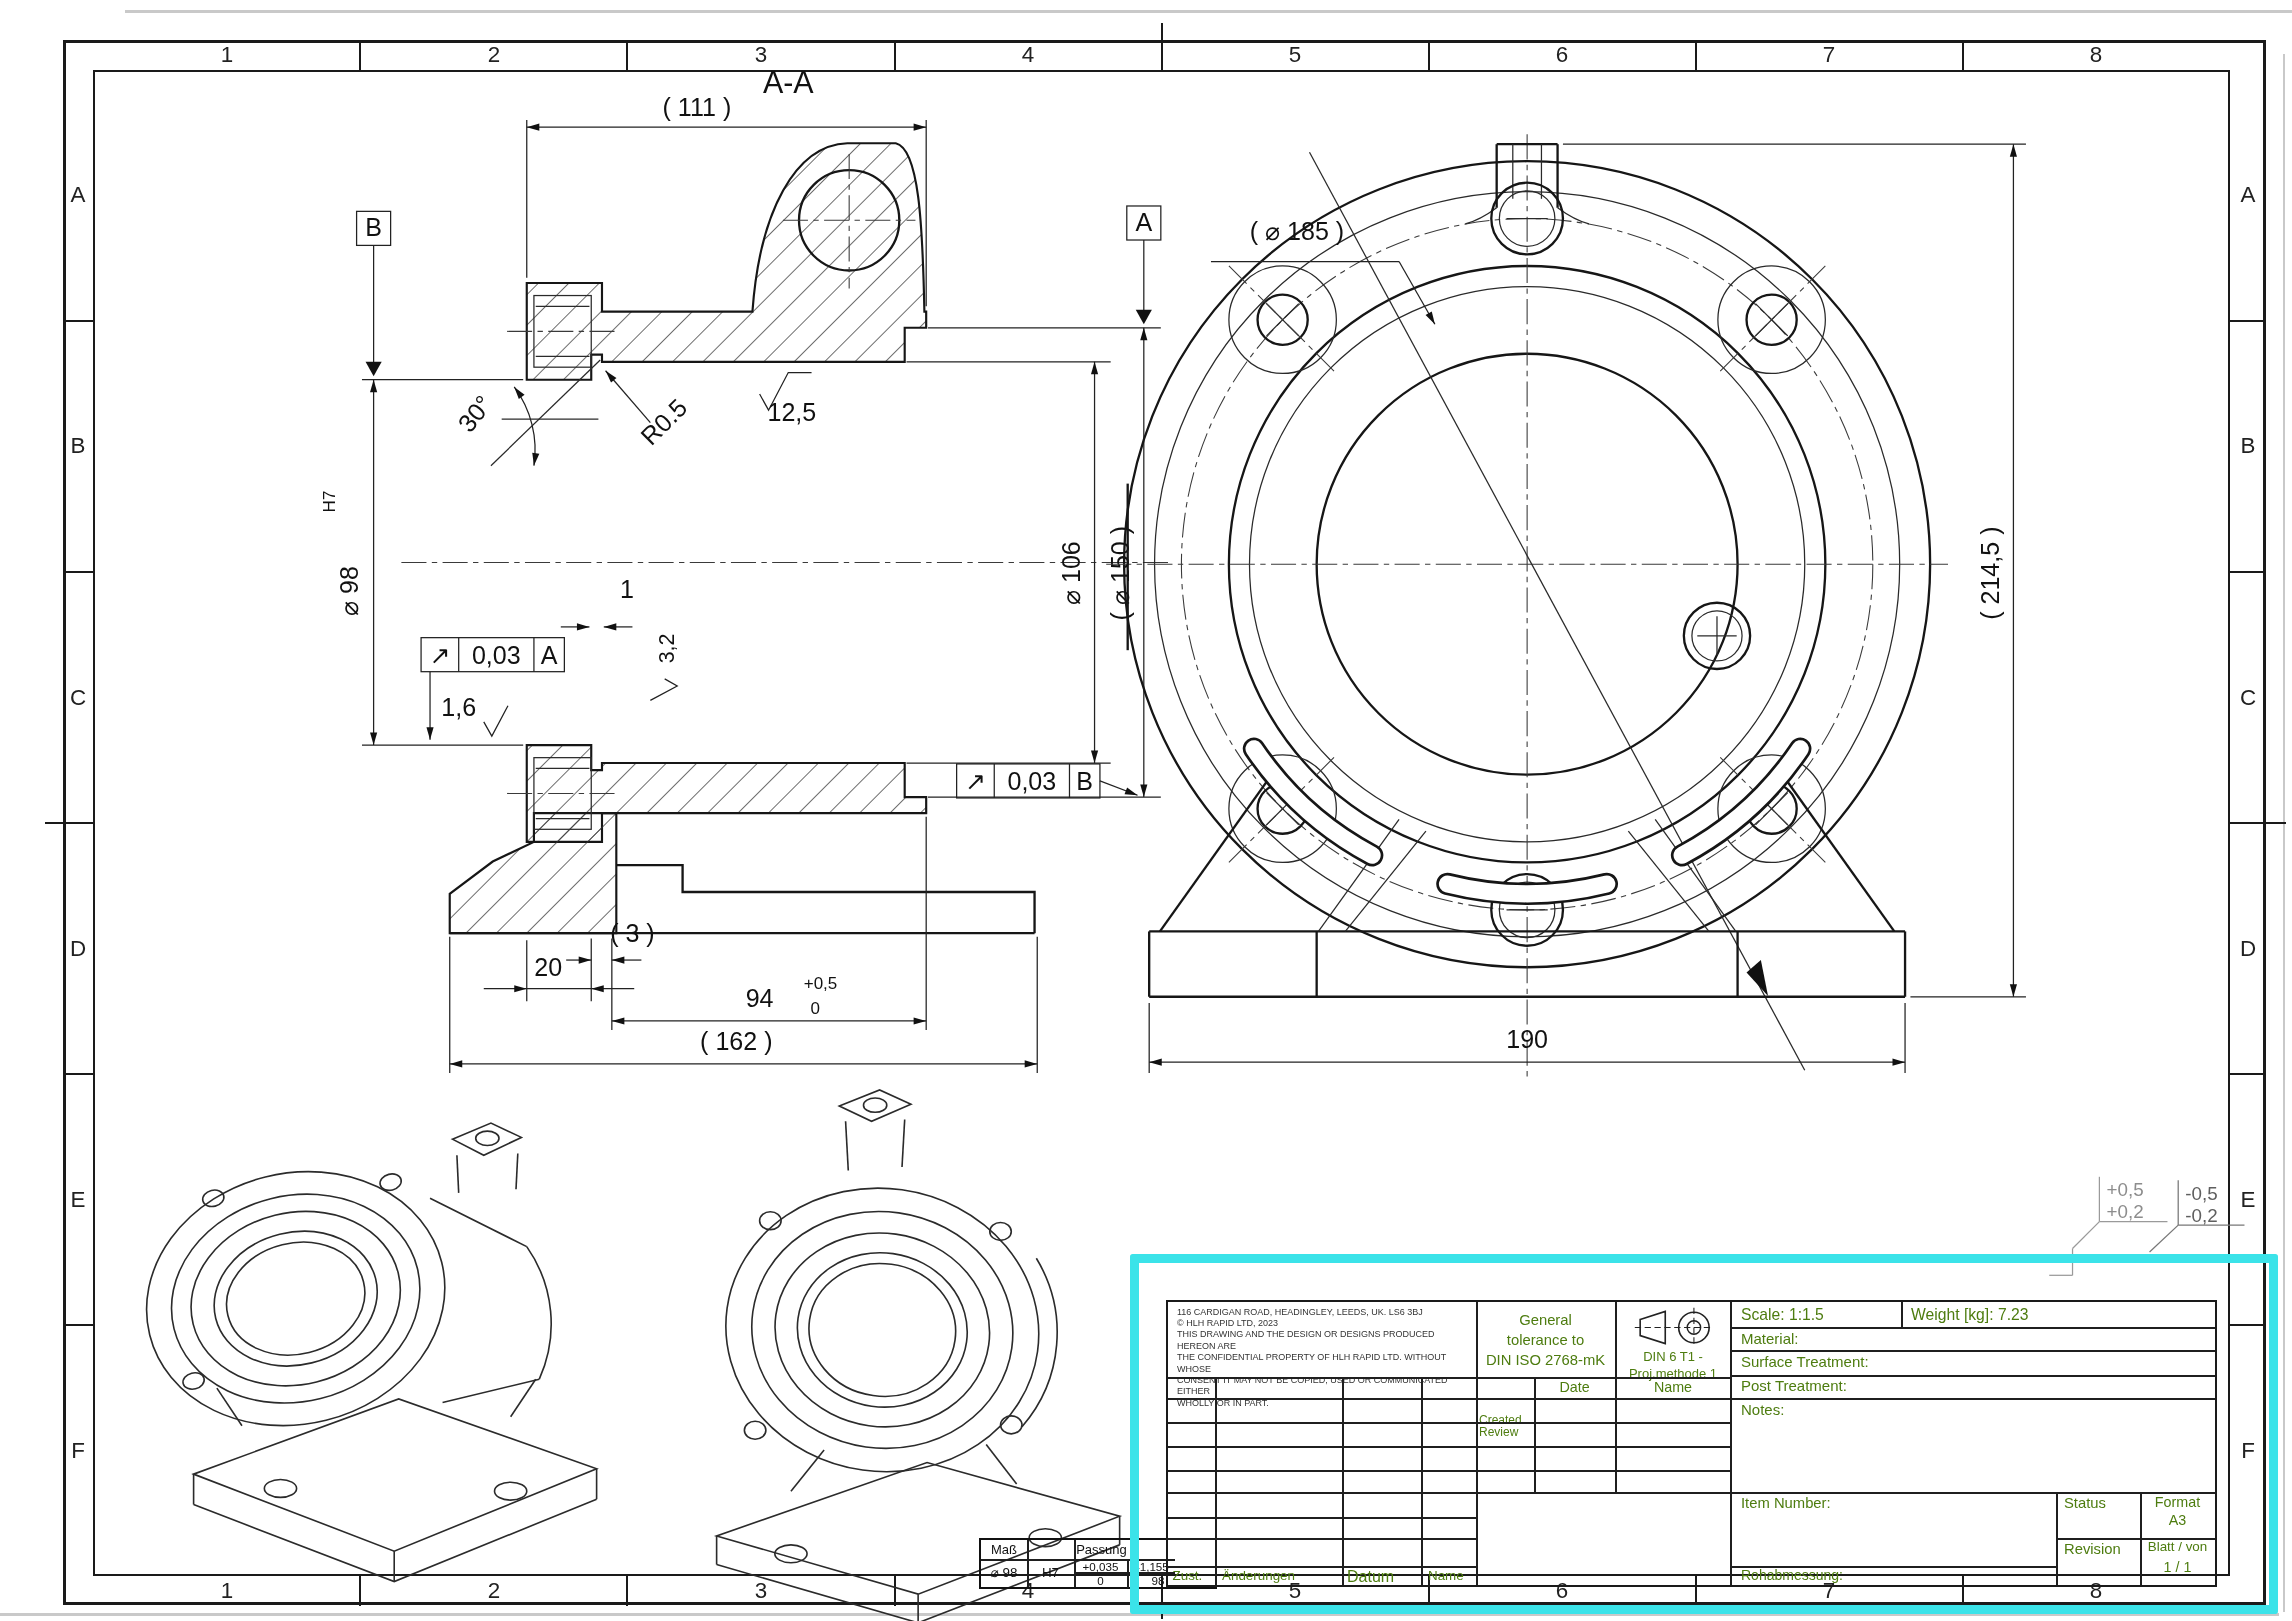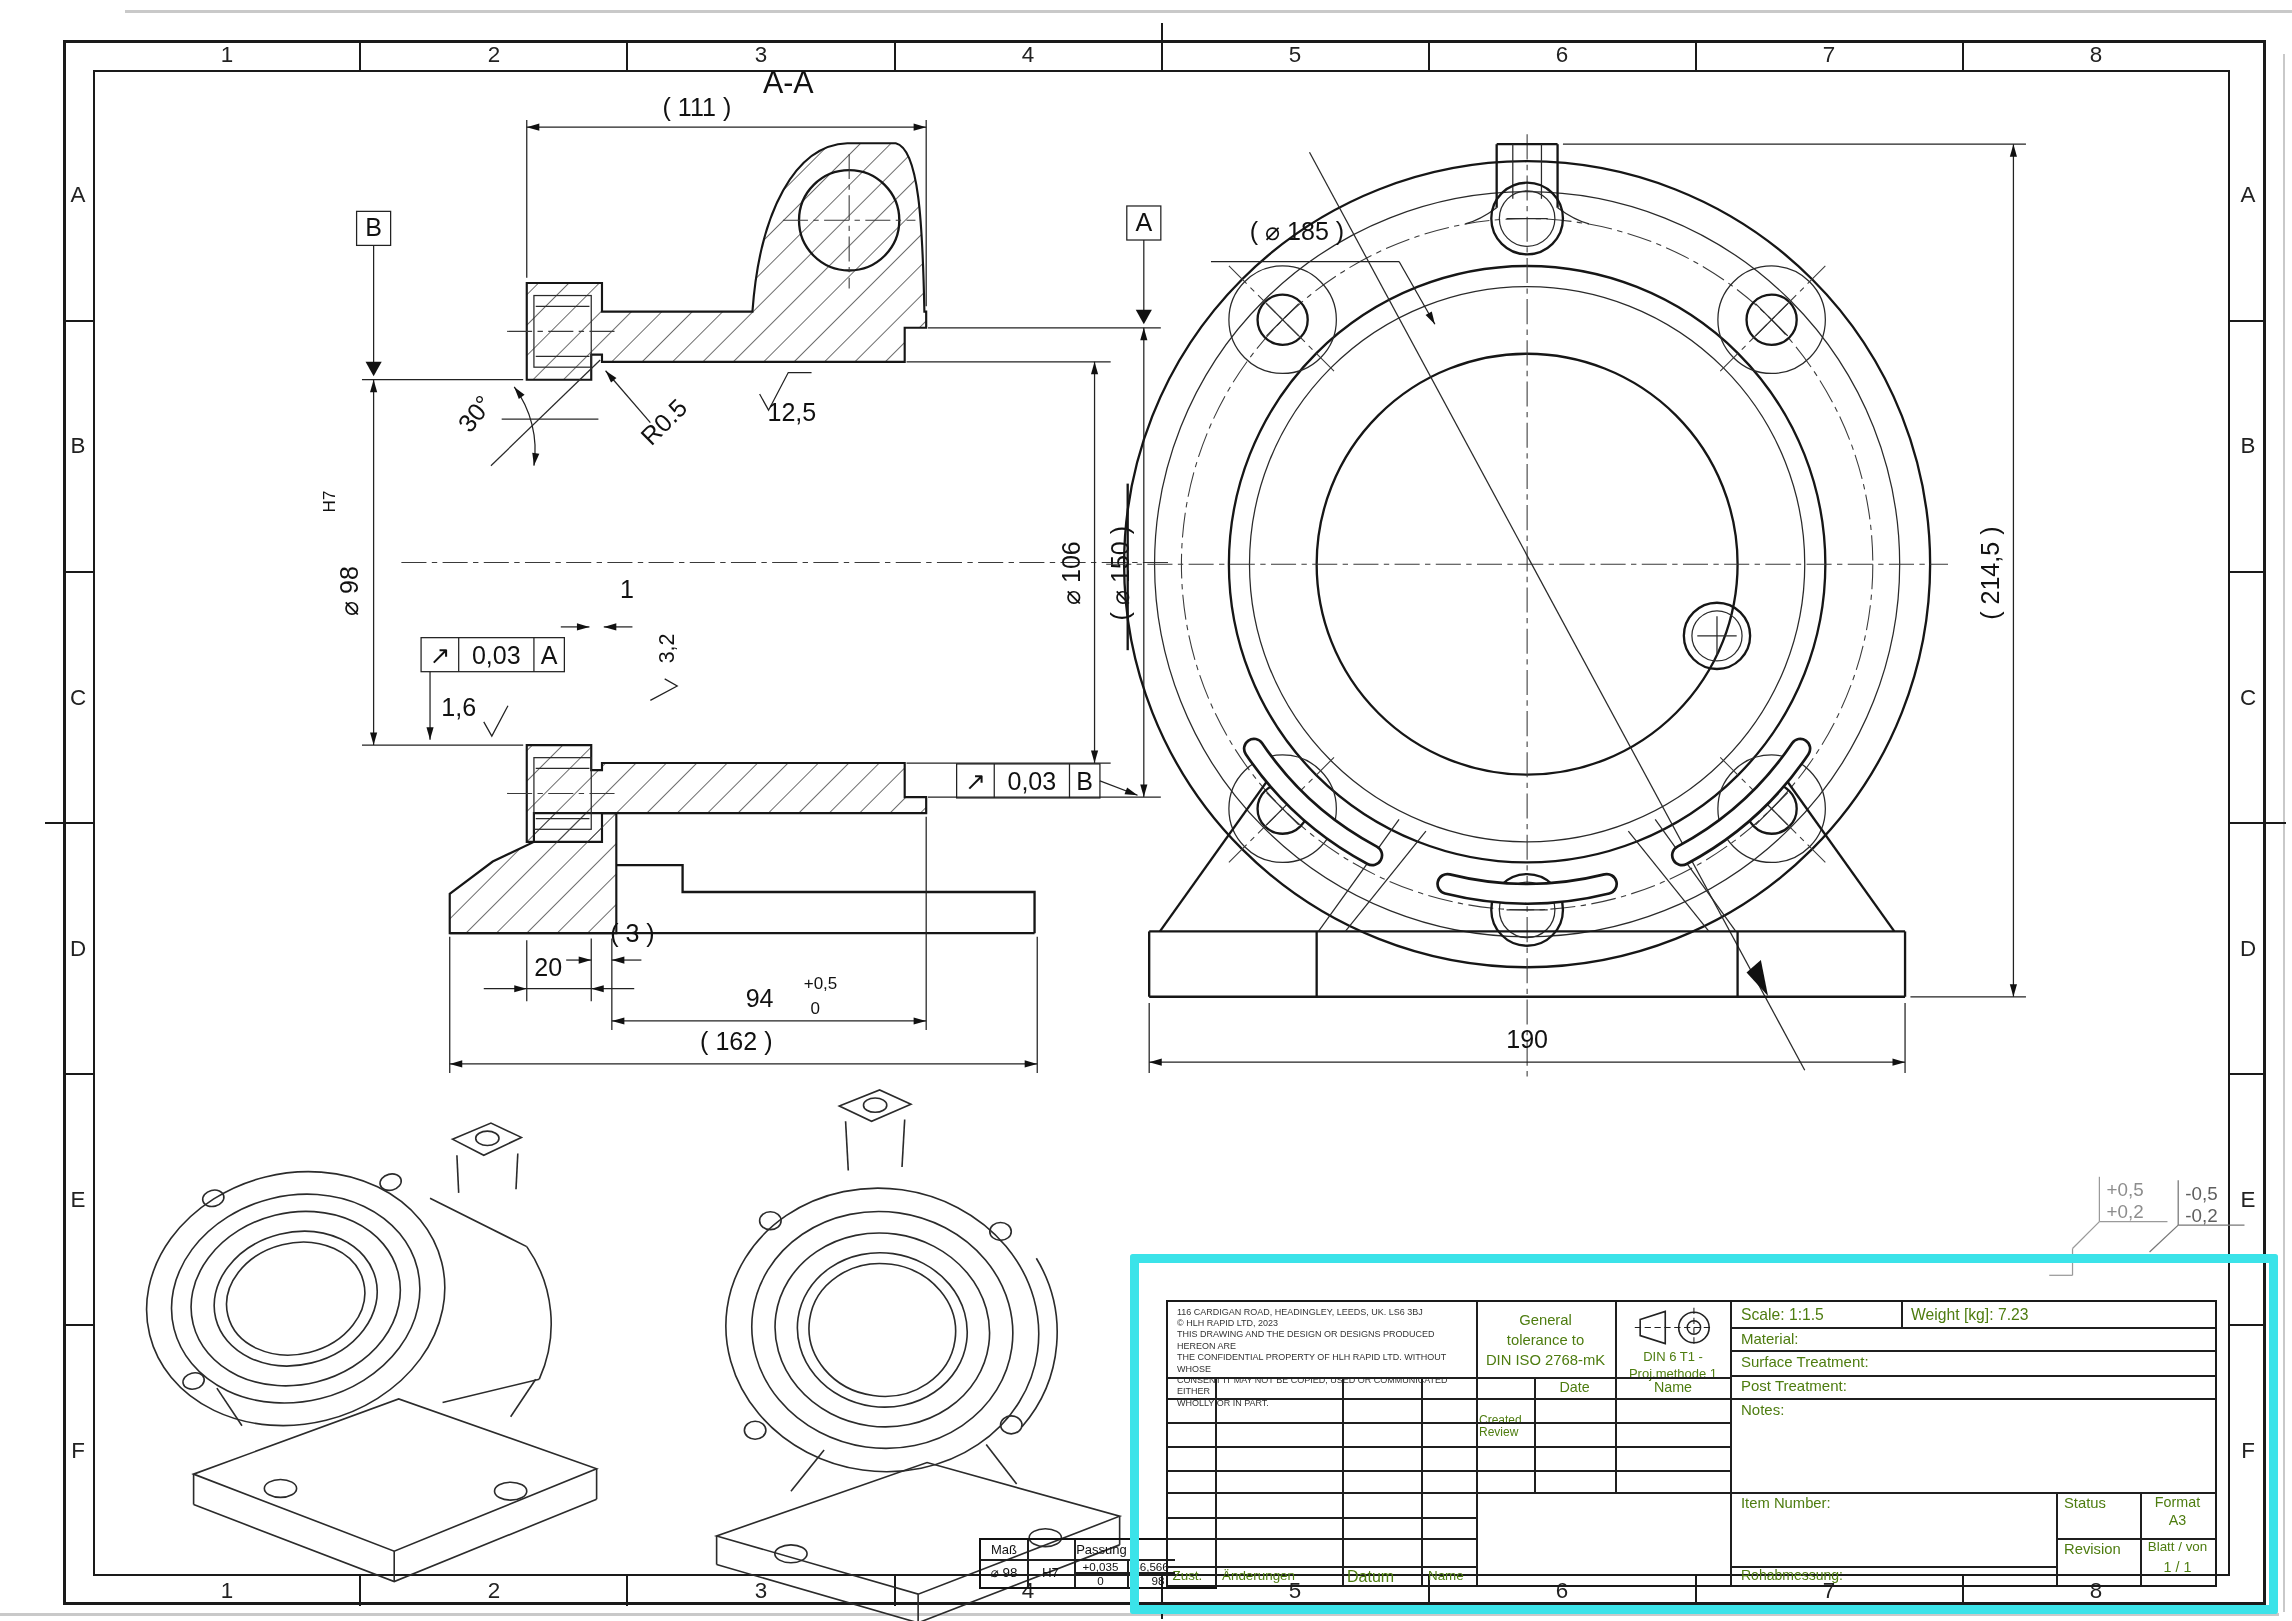--- a/index.html
+++ b/index.html
@@ -429,21 +429,21 @@
   </g>
 </svg>
 
 <div id="fittable">
   <div class="t" style="left:0;top:1.8px;width:46px;font-size:13px;">Maß</div>
   <div class="t" style="left:46px;top:1.8px;width:149px;font-size:13px;">Passung</div>
   <div class="t" style="left:0;top:25px;width:46px;font-size:13.4px;">⌀ 98</div>
   <div class="t" style="left:46px;top:25px;width:47px;font-size:13.4px;">H7</div>
   <div class="t" style="left:93px;top:19.7px;width:53px;font-size:11.6px;">+0,035</div>
   <div class="t" style="left:93px;top:34px;width:53px;font-size:11.6px;">0</div>
-  <div class="t" style="left:146px;top:19.7px;width:48px;font-size:11.6px;">56,566</div>
+  <div class="t" style="left:146px;top:19.7px;width:48px;font-size:11.6px;">41,155</div>
   <div class="t" style="left:146px;top:34px;width:62px;font-size:11.6px;">98</div>
 <div class="tl" style="left: 46px; top: 0px; width: 1.8px; height: 47px;"></div>
     <div class="tl" style="left: 93px; top: 0px; width: 1.8px; height: 47px;"></div>
     <div class="tl" style="left: 146px; top: 19px; width: 1.8px; height: 29px;"></div>
     <div class="tl" style="left: 0px; top: 19px; width: 194px; height: 1.8px;"></div>
     <div class="tl" style="left: 93px; top: 32px; width: 101px; height: 1.8px;"></div>
   </div>
 
 <div id="titleblock">
   <div class="t" style="left:9px;top:4.5px;width:290px;font-size:9px;line-height:1.27;color:#333;">116 CARDIGAN ROAD, HEADINGLEY, LEEDS, UK. LS6 3BJ

